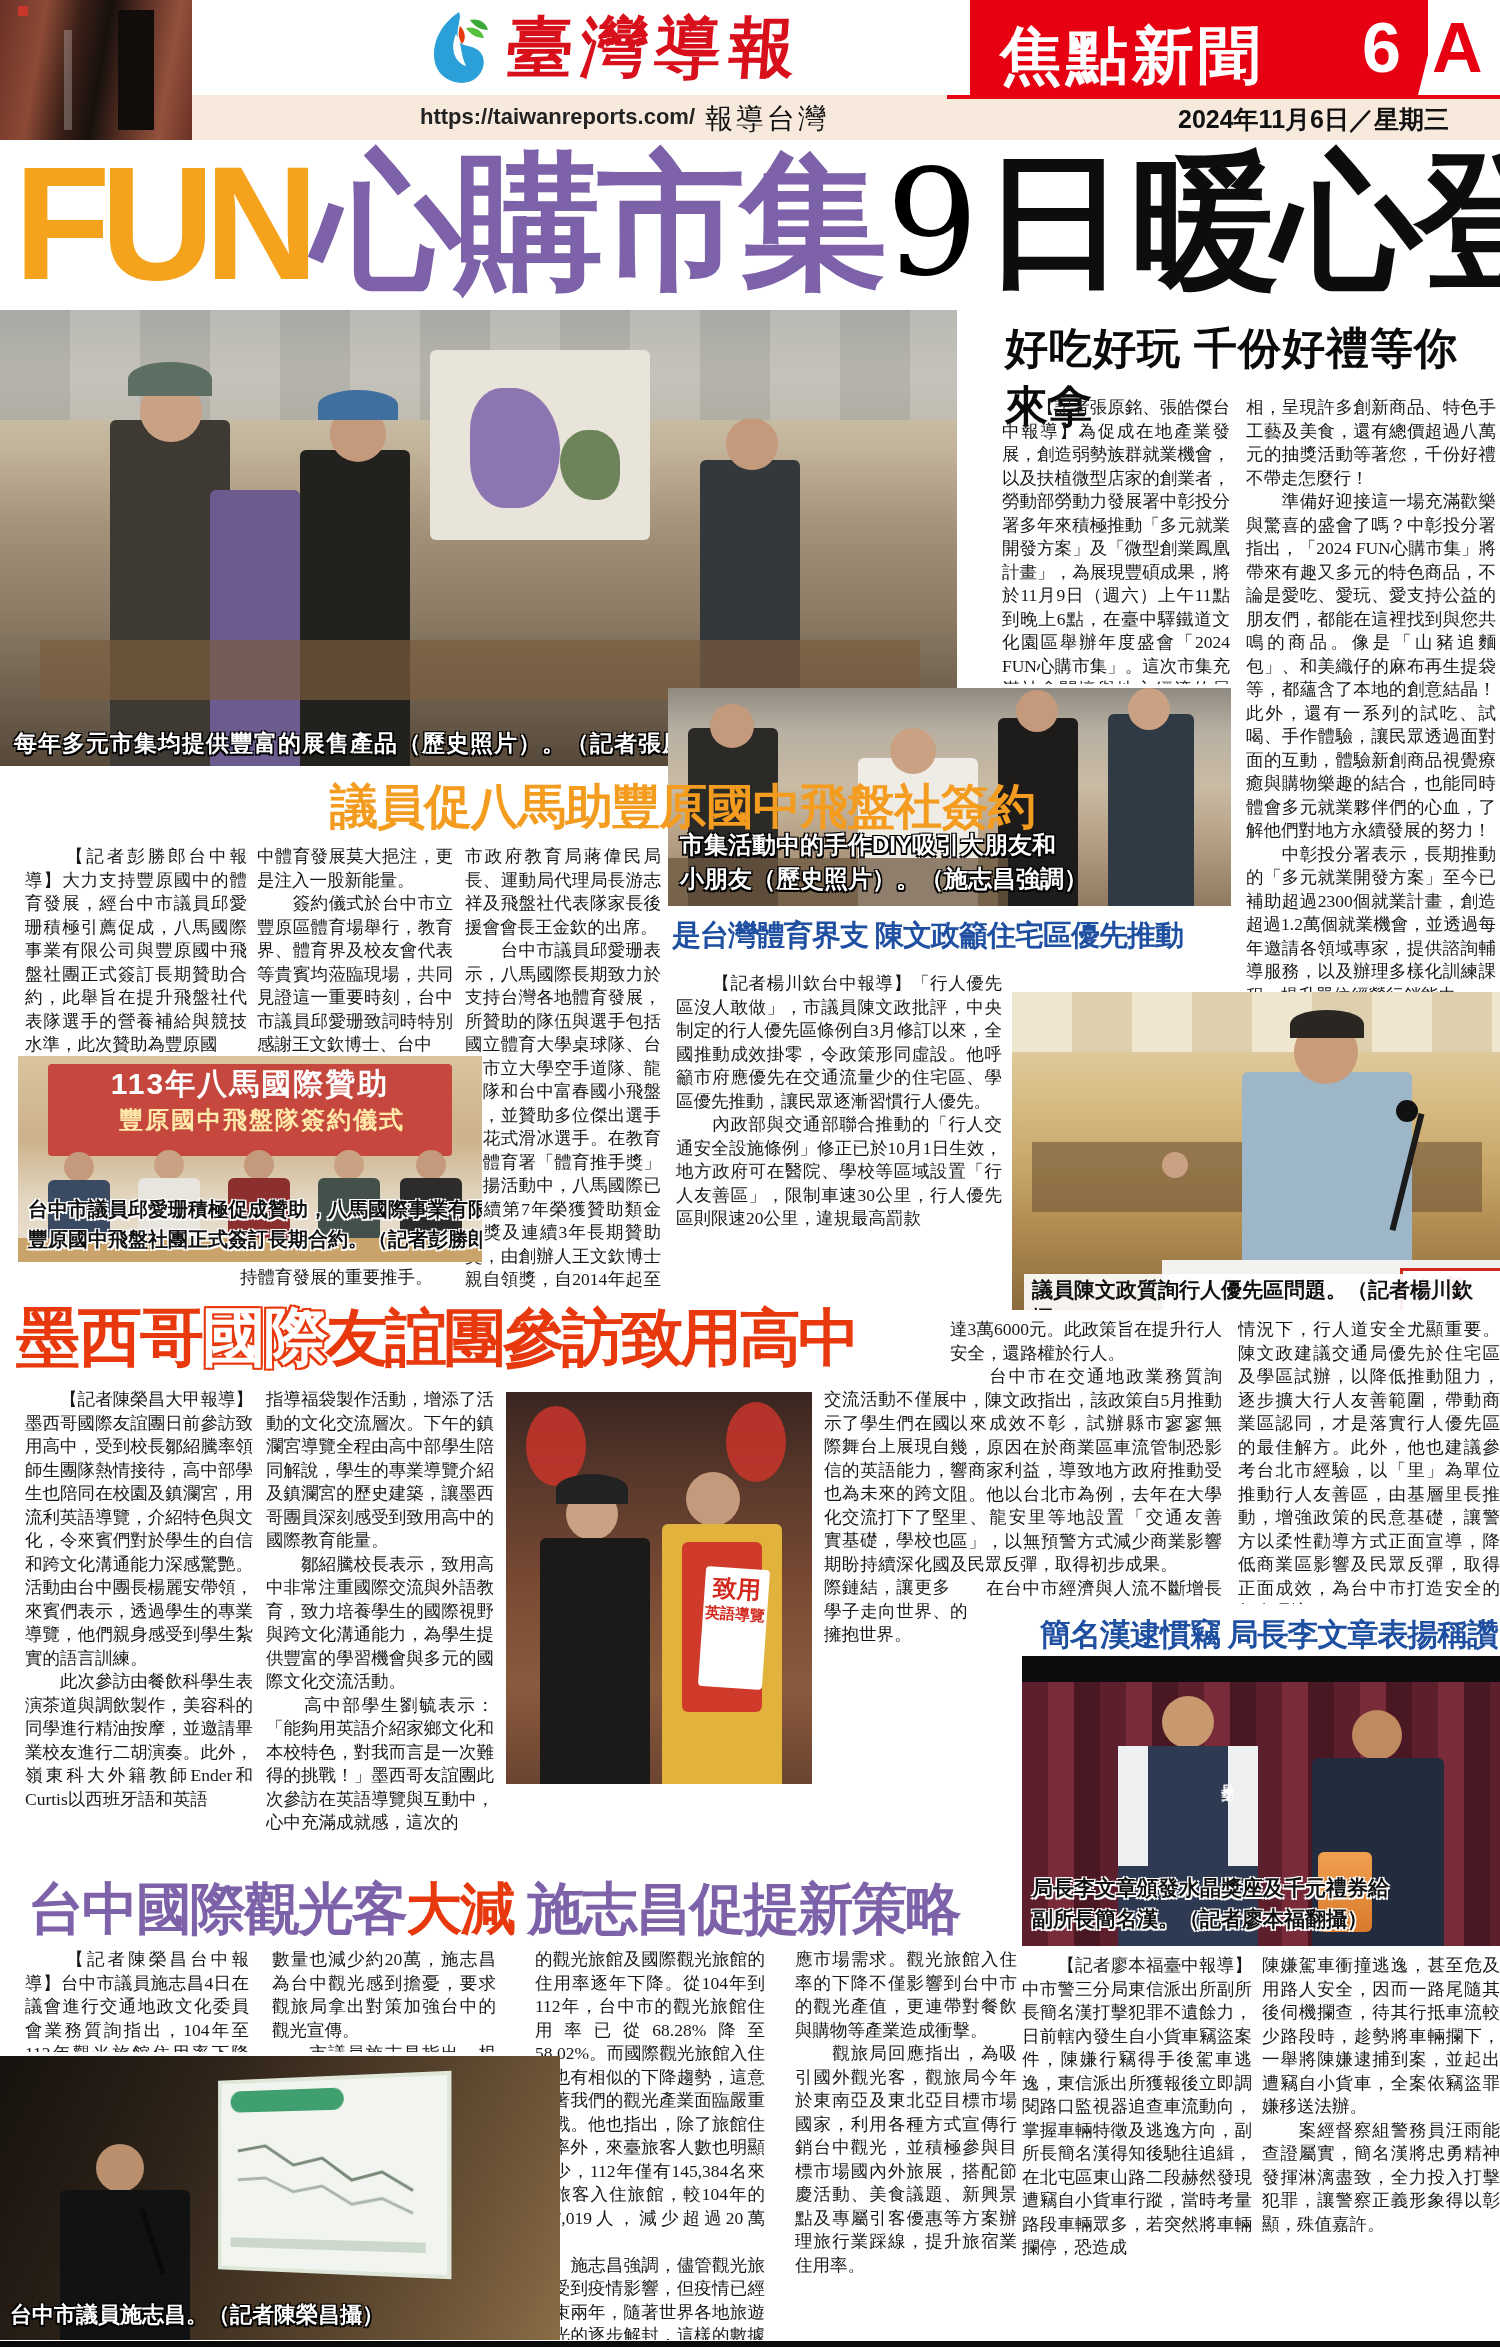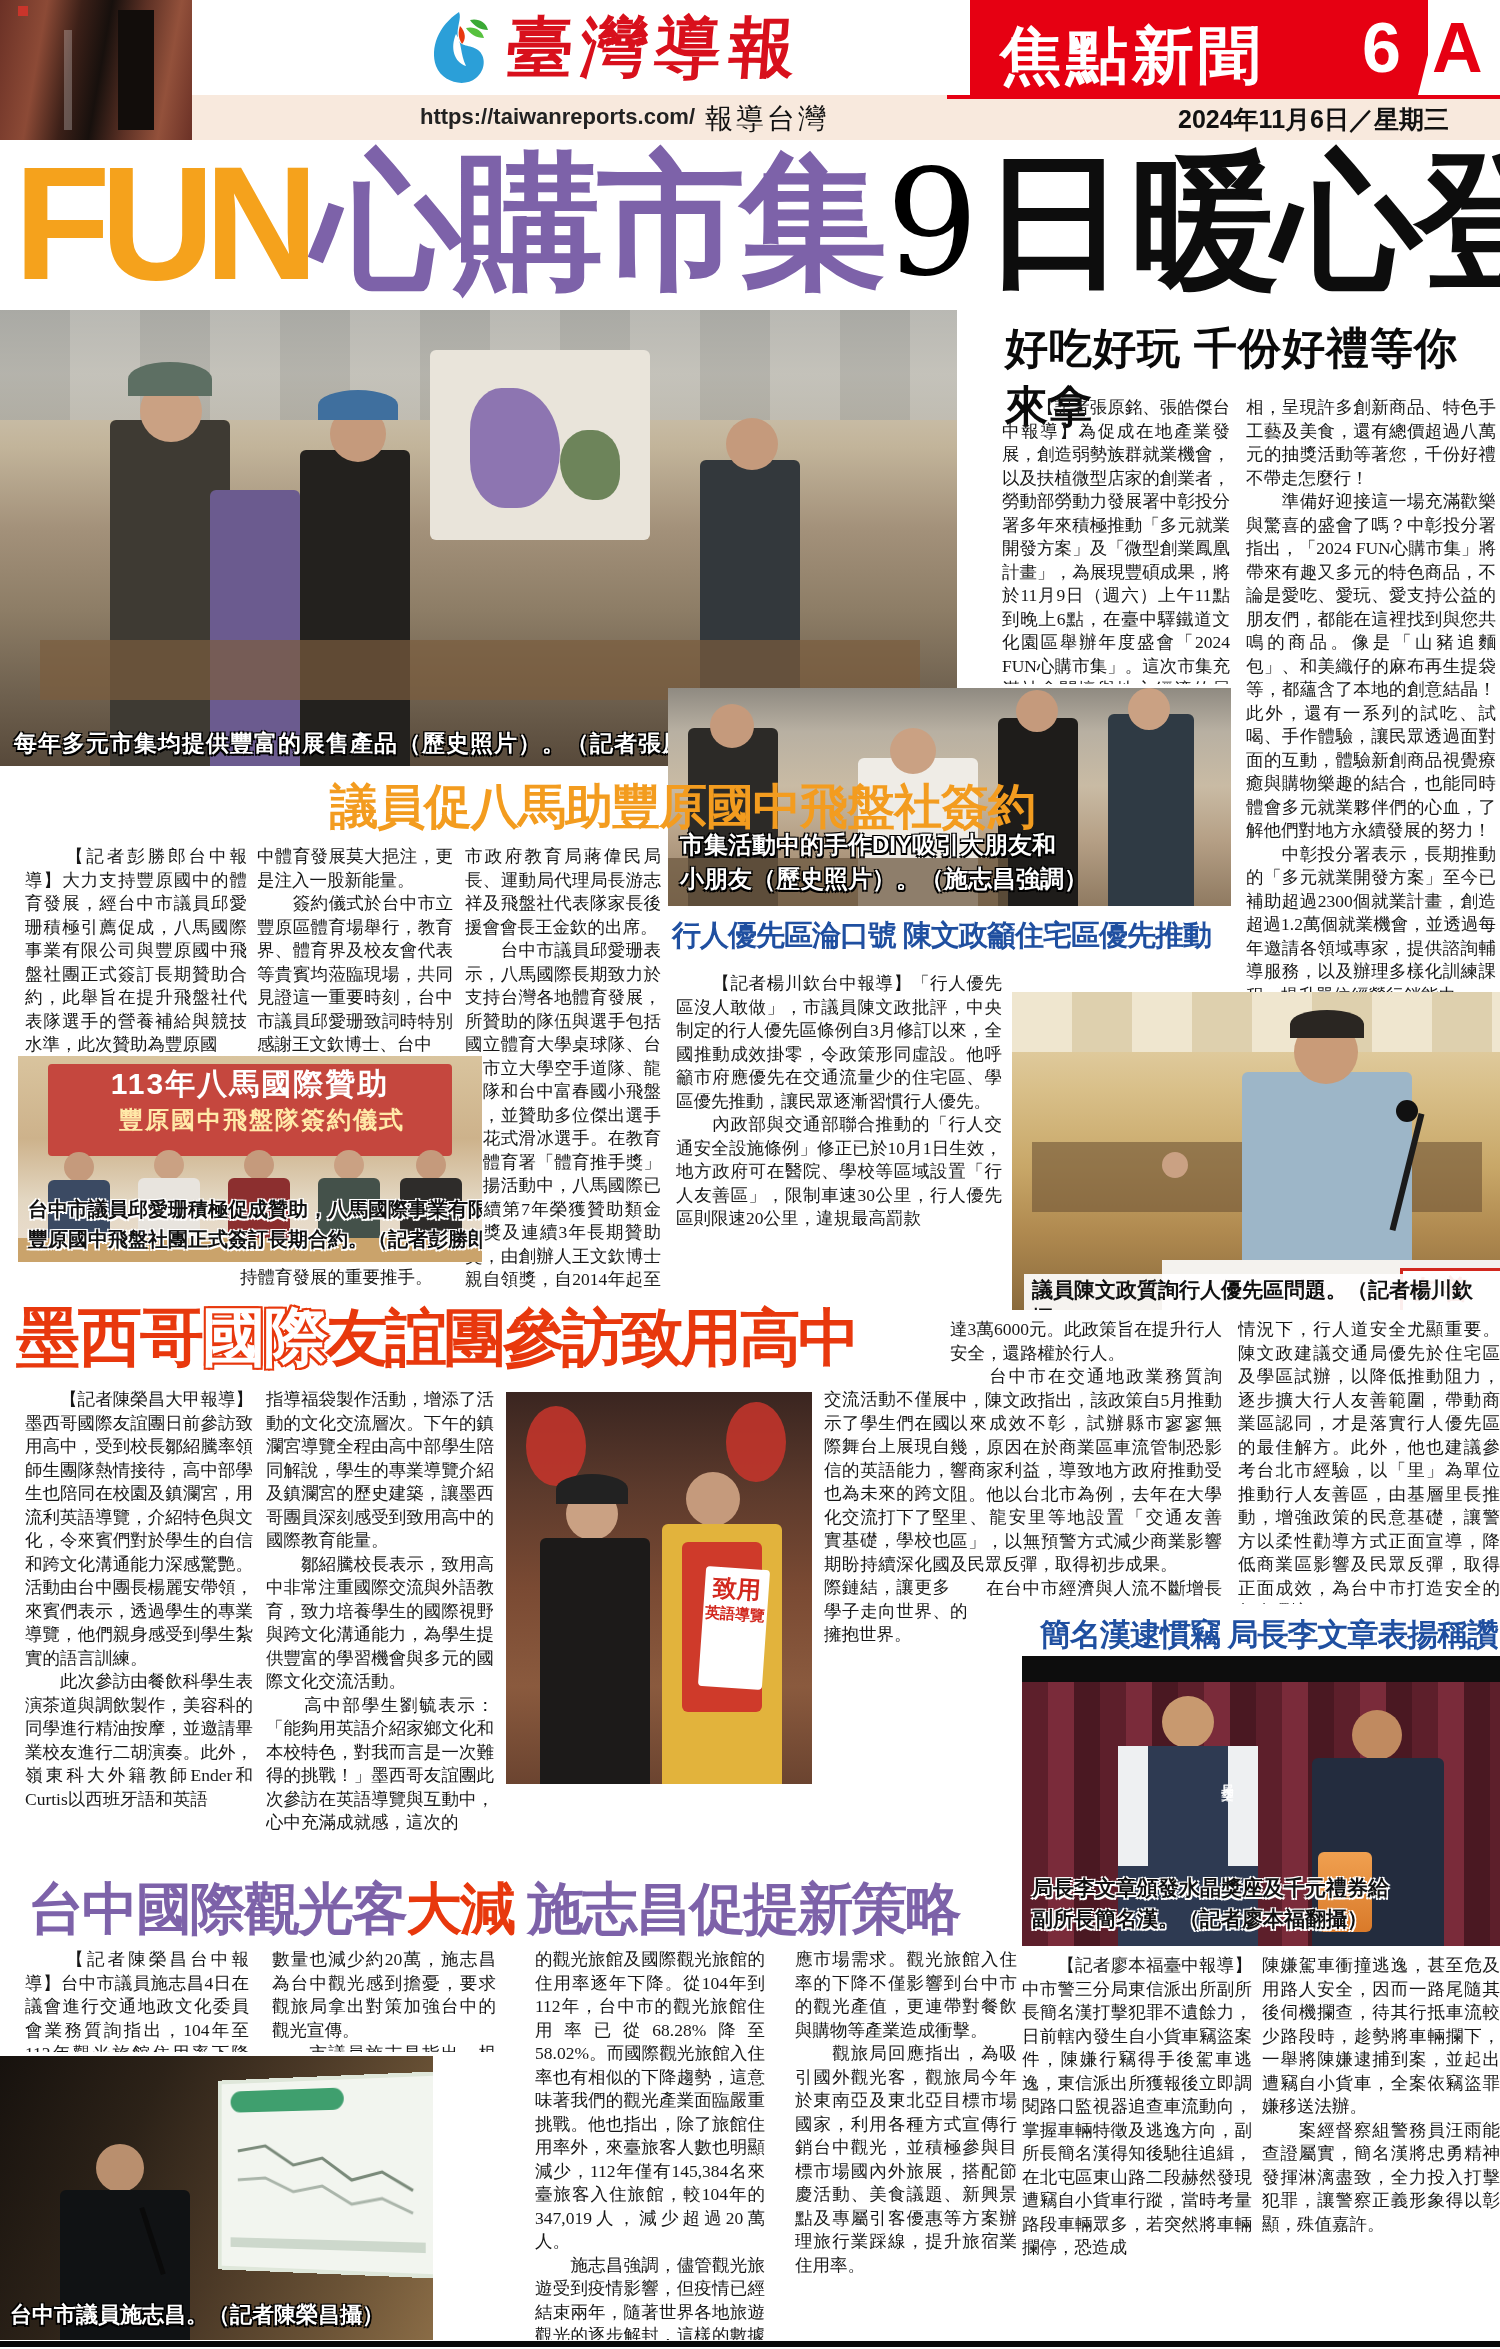--- a/index.html
+++ b/index.html
@@ -128,21 +128,21 @@
     <div class="person" style="left:210px;top:122px;width:62px;height:62px;background:#8c2f2f;"></div>
     <div class="head" style="left:316px;top:94px;width:30px;height:30px;background:#caa183;"></div>
     <div class="person" style="left:300px;top:122px;width:62px;height:62px;background:#44514a;"></div>
     <div class="head" style="left:398px;top:94px;width:30px;height:30px;background:#c59a7c;"></div>
     <div class="person" style="left:382px;top:122px;width:62px;height:62px;background:#2e2c2a;"></div>
     <div class="abs" style="left:0;top:182px;width:464px;height:24px;background:#caa36b;"></div>
     <span class="cap-b" style="left:10px;top:138px;font-size:20px;line-height:30px;white-space:pre;">台中市議員邱愛珊積極促成贊助，八馬國際事業有限公司與
 豐原國中飛盤社團正式簽訂長期合約。（記者彭勝郎攝）</span>
   </div>
 
-  <span class="abs hl" style="left:672px;top:916px;font-size:29px;color:#1f4fa0;letter-spacing:-1px;">行人優先區淪口號 陳文政籲住宅區優先推動</span>
+  <span class="abs hl" style="left:672px;top:916px;font-size:29px;color:#1f4fa0;letter-spacing:-1px;">是台灣體育界支 陳文政籲住宅區優先推動</span>
   <div class="col" style="left:676px;top:972px;width:326px;height:326px;">　　【記者楊川欽台中報導】「行人優先區沒人敢做」，市議員陳文政批評，中央制定的行人優先區條例自3月修訂以來，全國推動成效掛零，令政策形同虛設。他呼籲市府應優先在交通流量少的住宅區、學區優先推動，讓民眾逐漸習慣行人優先。
 　　內政部與交通部聯合推動的「行人交通安全設施條例」修正已於10月1日生效，地方政府可在醫院、學校等區域設置「行人友善區」，限制車速30公里，行人優先區則限速20公里，違規最高罰款</div>
 
   <div class="photo" style="left:1012px;top:992px;width:488px;height:318px;
               background:linear-gradient(180deg,#e8d9b8 0%,#d9c08a 30%,#c8a768 55%,#b08a50 75%,#8a6a3c 100%);">
     <div class="abs" style="left:0;top:0;width:488px;height:60px;background:repeating-linear-gradient(90deg,#efe6cf 0 60px,#ded0ae 60px 120px);"></div>
     <div class="abs" style="left:20px;top:150px;width:450px;height:70px;background:#6e5336;opacity:.6;"></div>
     <div class="head" style="left:150px;top:160px;width:26px;height:26px;background:#caa183;"></div>
     <div class="head" style="left:320px;top:160px;width:26px;height:26px;background:#c59a7c;"></div>
     <div class="person" style="left:230px;top:80px;width:170px;height:238px;background:#9db6c8;"></div>
@@ -193,22 +193,22 @@
     <span style="color:#7d62a9;font-size:56px;letter-spacing:-2px;">台中國際觀光客</span><span style="color:#e8380d;font-size:56px;letter-spacing:-2px;">大減</span><span style="color:#7d62a9;font-size:56px;letter-spacing:-2px;"> 施志昌促提新策略</span>
   </div>
   <div class="col" style="left:25px;top:1948px;width:224px;height:104px;">　　【記者陳榮昌台中報導】台中市議員施志昌4日在議會進行交通地政文化委員會業務質詢指出，104年至112年觀光旅館住用率下降10%，而國外旅客入住台中旅館的</div>
   <div class="col" style="left:272px;top:1948px;width:224px;height:104px;">數量也減少約20萬，施志昌為台中觀光感到擔憂，要求觀旅局拿出對策加強台中的觀光宣傳。
 　　市議員施志昌指出，根據台中市政府主計處的統計月報，台中市</div>
   <div class="col" style="left:535px;top:1948px;width:230px;height:392px;">的觀光旅館及國際觀光旅館的住用率逐年下降。從104年到112年，台中市的觀光旅館住用率已從68.28%降至58.02%。而國際觀光旅館入住率也有相似的下降趨勢，這意味著我們的觀光產業面臨嚴重挑戰。他也指出，除了旅館住用率外，來臺旅客人數也明顯減少，112年僅有145,384名來臺旅客入住旅館，較104年的347,019人，減少超過20萬人。
 　　施志昌強調，儘管觀光旅遊受到疫情影響，但疫情已經結束兩年，隨著世界各地旅遊觀光的逐步解封，這樣的數據依然難回104年的水準，顯示出台中市的觀光推廣措施成效有限。觀光旅館的住用率在後疫情時代仍舊低迷，台中在吸引國內外旅客入住方面未能有效回</div>
   <div class="col" style="left:795px;top:1948px;width:222px;height:392px;">應市場需求。觀光旅館入住率的下降不僅影響到台中市的觀光產值，更連帶對餐飲與購物等產業造成衝擊。
 　　觀旅局回應指出，為吸引國外觀光客，觀旅局今年於東南亞及東北亞目標市場國家，利用各種方式宣傳行銷台中觀光，並積極參與目標市場國內外旅展，搭配節慶活動、美食議題、新興景點及專屬引客優惠等方案辦理旅行業踩線，提升旅宿業住用率。</div>
 
-  <div class="photo" style="left:0;top:2056px;width:433px;height:284px;
-              background:linear-gradient(115deg,#17120e 0%,#2c2218 30%,#4a3826 55%,#6b5336 80%,#8a6c46 100%);">
+  <div class="photo" style="left:0;top:2056px;width:520px;height:284px;
+              background:linear-gradient(115deg,#17120e 0%,#2c2218 30%,#4a3826 55%,#6b5336 80%,#8a6c46 100%);padding-left:40px;">
     <div class="abs" style="left:210px;top:20px;width:230px;height:190px;background:#f2f5ef;border:4px solid #dfe7da;transform:perspective(500px) rotateY(-12deg);">
       <div class="abs" style="left:10px;top:8px;width:120px;height:22px;background:#3f9f6e;border-radius:12px;"></div>
       <svg class="abs" style="left:8px;top:40px;" width="200" height="110" viewBox="0 0 200 110">
         <polyline points="10,30 40,25 70,45 100,38 130,60 160,52 190,70" fill="none" stroke="#7a8a7a" stroke-width="3"></polyline>
         <polyline points="10,60 40,58 70,72 100,66 130,84 160,78 190,92" fill="none" stroke="#aab5aa" stroke-width="3"></polyline>
       </svg>
       <div class="abs" style="left:10px;top:160px;width:200px;height:10px;background:#cdd8cc;"></div>
     </div>
     <div class="head" style="left:96px;top:88px;width:48px;height:48px;background:#b98f6e;"></div>
     <div class="person" style="left:60px;top:134px;width:130px;height:150px;background:#101214;"></div>

